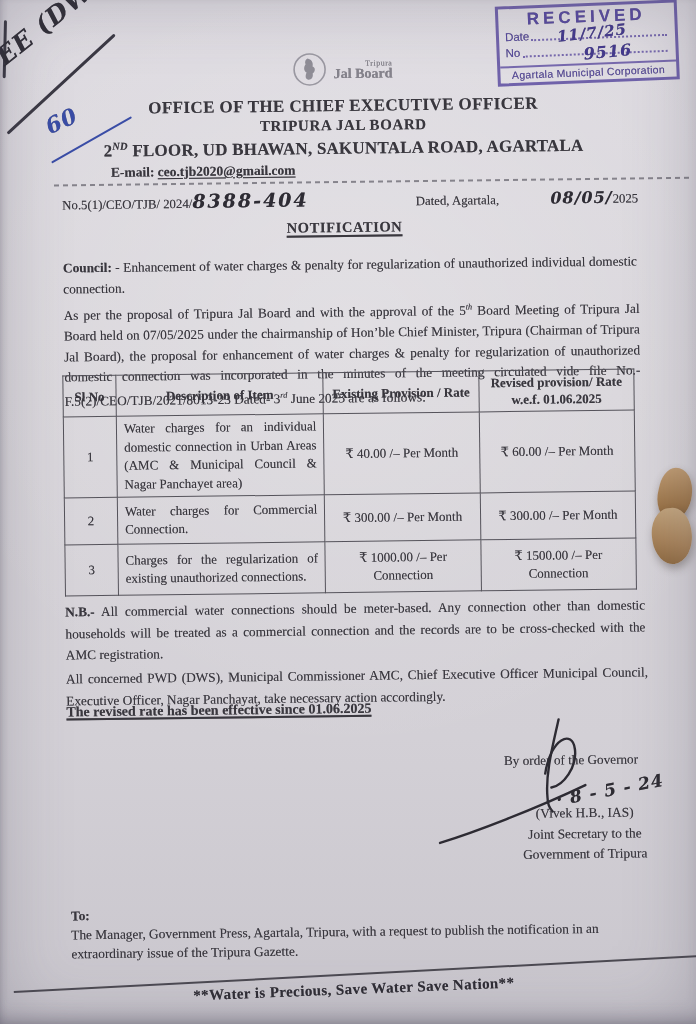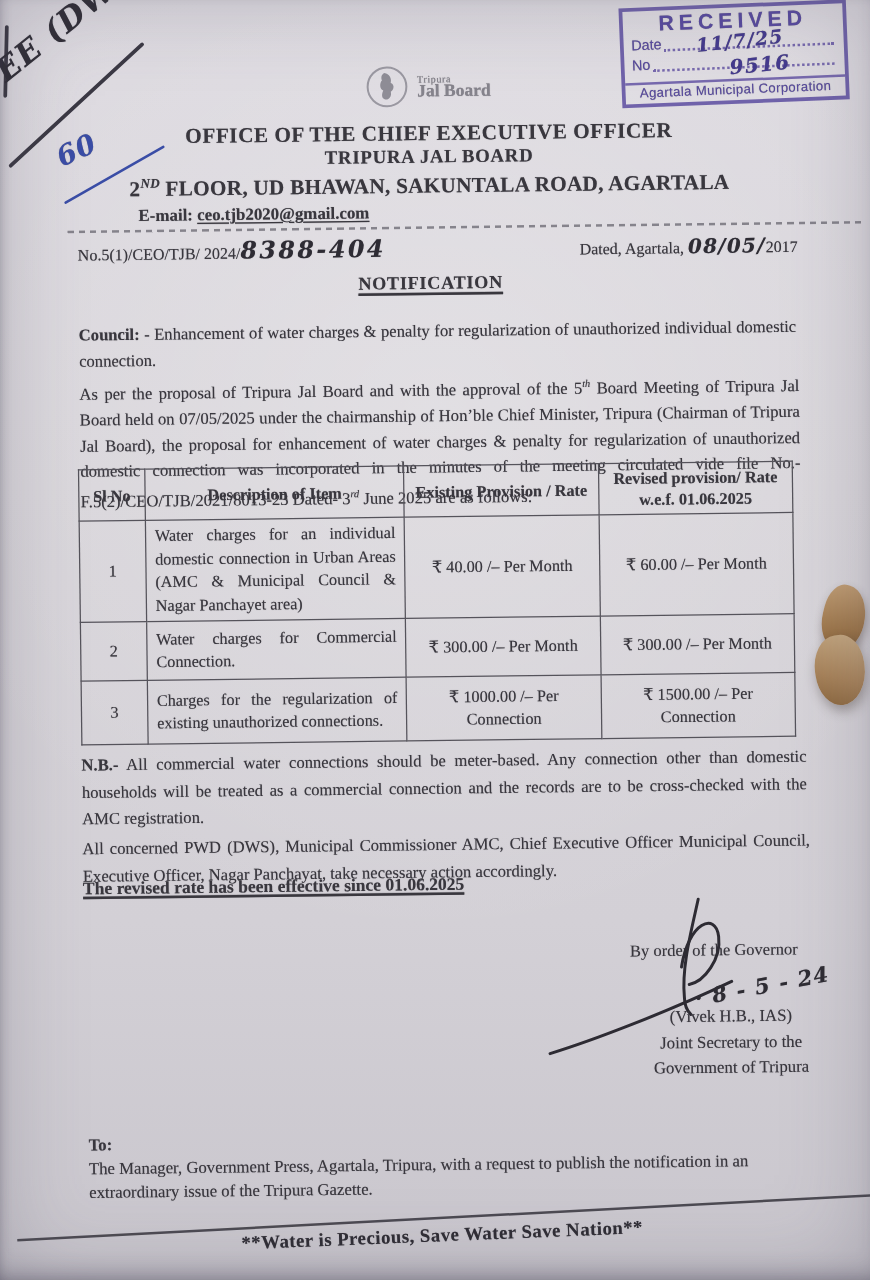--- a/index.html
+++ b/index.html
@@ -35,37 +35,37 @@
   }
   .stamp-title { font-size:17px; font-weight:700; letter-spacing:4px; text-align:center; line-height:18px; }
   .stamp-row { display:flex; align-items:flex-end; font-size:11.5px; line-height:15px; margin-top:1px; }
   .stamp-leader { flex:1; border-bottom:2px dotted rgba(92,76,160,0.8); margin:0 2px 3px 2px; height:1px; }
   .stamp-org { position:absolute; left:0; right:0; bottom:0; border-top:2px solid rgba(92,76,160,0.8); font-size:10.5px; text-align:center; padding:1px 0 2px; letter-spacing:0.3px; }
   .stamp-hw { position:absolute; color:#443a8e; font-size:15px; }
 
   
   .header { position:absolute; left:0; right:0; top:52px; text-align:center; }
   .logo-row { display:inline-flex; align-items:center; gap:7px; color:#85838c; }
-  .logo-text { text-align:left; line-height:10px; }
+  .logo-text { text-align:right; line-height:10px; }
   .logo-top { font-size:8px; letter-spacing:0.5px; }
   .logo-bottom { font-size:14px; font-weight:700; }
   .h1 { font-size:17px; font-weight:700; letter-spacing:0.4px; margin-top:6px; }
   .h2 { font-size:15px; font-weight:700; letter-spacing:0.6px; margin-top:1px; }
   .addr { font-size:17px; font-weight:700; margin-top:4px; letter-spacing:0.2px; }
   .email { text-align:left; padding-left:115px; font-size:13.5px; font-weight:700; margin-top:3px; }
   .email-value { text-decoration:underline; text-underline-offset:2px; }
   sup { font-size:0.62em;font-style:italic; }
 
   .dashline { position:absolute; left:58px; top:181px; width:636px; height:2px;
     background:repeating-linear-gradient(90deg,#6f6d76 0 5px, transparent 5px 9px); opacity:0.8; }
 
   
   .refrow { position:absolute; left:66px; top:188px; right:54px; display:flex; justify-content:space-between; align-items:baseline; font-size:12.8px; }
   .ref-hw { font-size:19px; letter-spacing:2px; color:#2e2c34; }
-  .dated-hw { font-size:16px; color:#2e2c34; }
+  .dated-hw { font-size:16px; color:#2e2c34;margin-left:48px; }
 
   .notif-title { position:absolute; left:0; right:0; top:219px; text-align:center; font-size:14.5px; font-weight:700; letter-spacing:0.6px; text-decoration:underline; text-decoration-thickness:1.5px; text-underline-offset:3px; }
 
   .para { position:absolute; font-size:13.3px; line-height:20.5px; text-align:justify; }
   .subject { left:66px; top:242px; width:574px; }
   .bodytext { left:66px; top:286px; width:576px; }
 
   
   table.rates { position:absolute; left:64px; top:372px; width:572px; border-collapse:collapse; font-size:13px; }
   table.rates th, table.rates td { border:1.5px solid #55535b; padding:3px 7px; vertical-align:middle; }
@@ -148,21 +148,21 @@
     </div>
 
     <div class="dashline"></div>
 
     <div class="refrow">
       <span>
         <span>No.5(1)/CEO/TJB/ 2024/</span><span class="ref-hw hw">8388-404</span>
       </span>
       <span>
         <span>Dated, Agartala,</span>
-        <span class="dated-hw hw">08/05/</span><span>2017</span>
+        <span class="dated-hw hw">08/05/</span><span>2025</span>
       </span>
     </div>
 
     <div class="notif-title">NOTIFICATION</div>
 
     <p class="para subject"><b>Council:</b><span> - Enhancement of water charges &amp; penalty for regularization of unauthorized individual domestic connection.</span></p>
 
     <p class="para bodytext"><span>As per the proposal of Tripura Jal Board and with the approval of the 5</span><sup>th</sup><span> Board Meeting of Tripura Jal Board held on 07/05/2025 under the chairmanship of Hon’ble Chief Minister, Tripura (Chairman of Tripura Jal Board), the proposal for enhancement of water charges &amp; penalty for regularization of unauthorized domestic connection was incorporated in the minutes of the meeting circulated vide file No.- F.5(2)/CEO/TJB/2021/8013-23 Dated- 3</span><sup>rd</sup><span> June 2025 are as follows:</span></p>
 
     <table class="rates">

